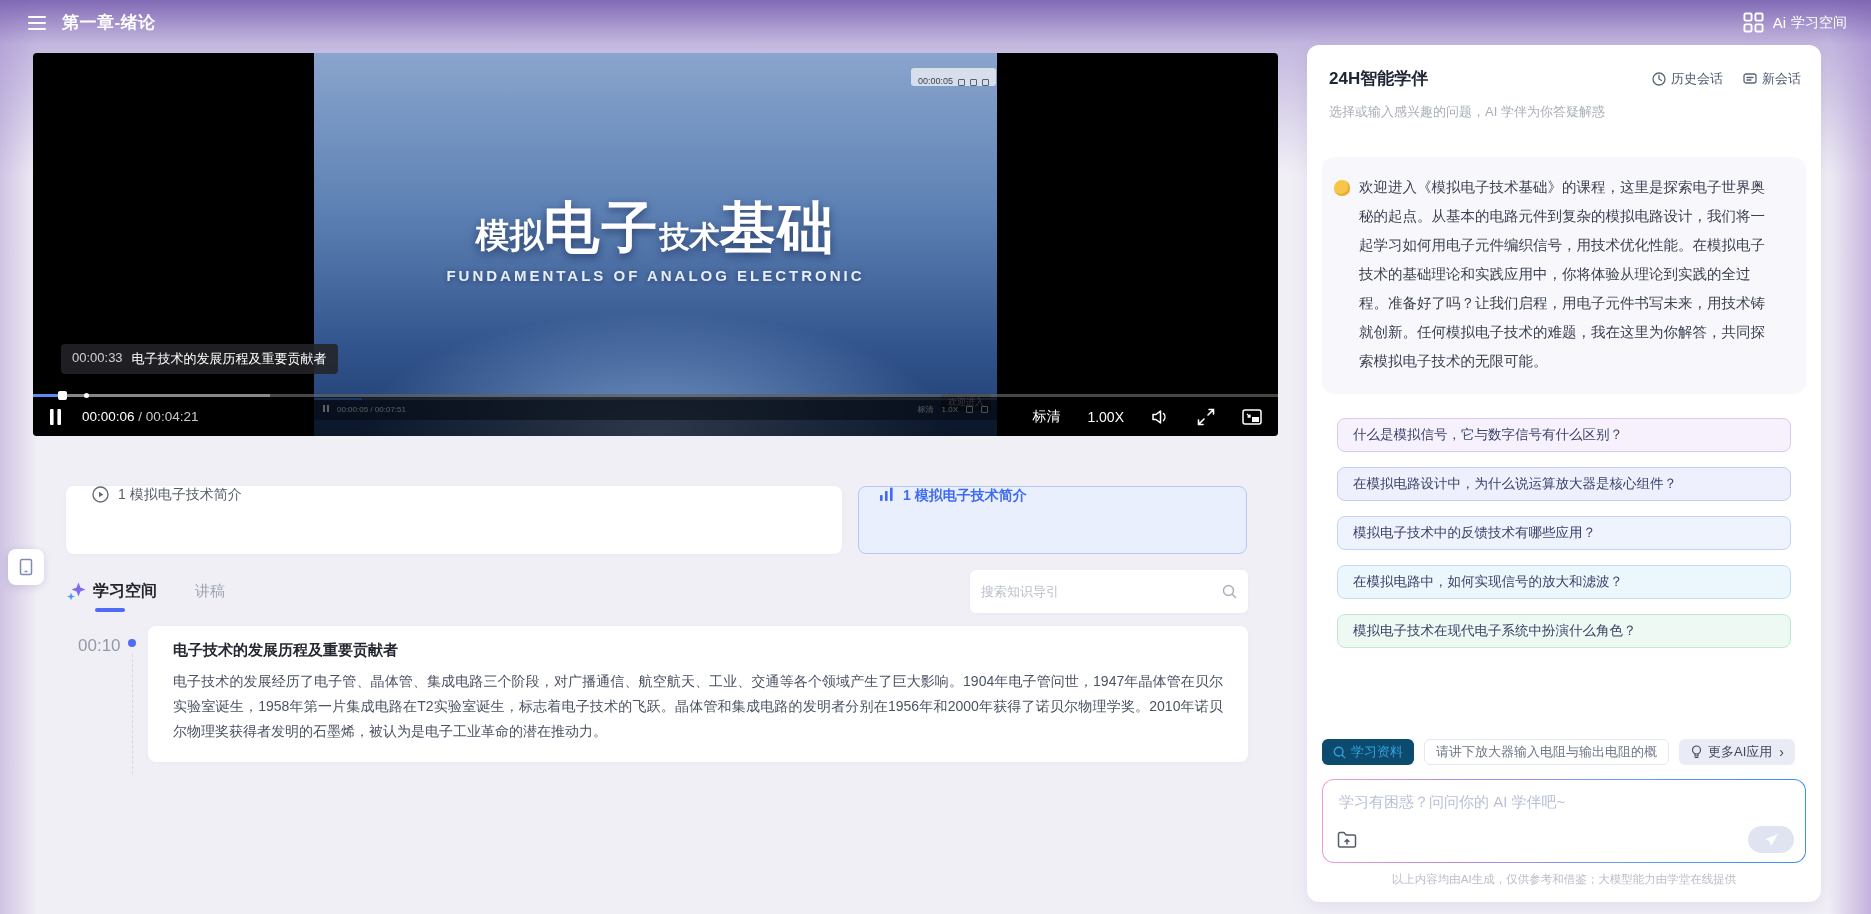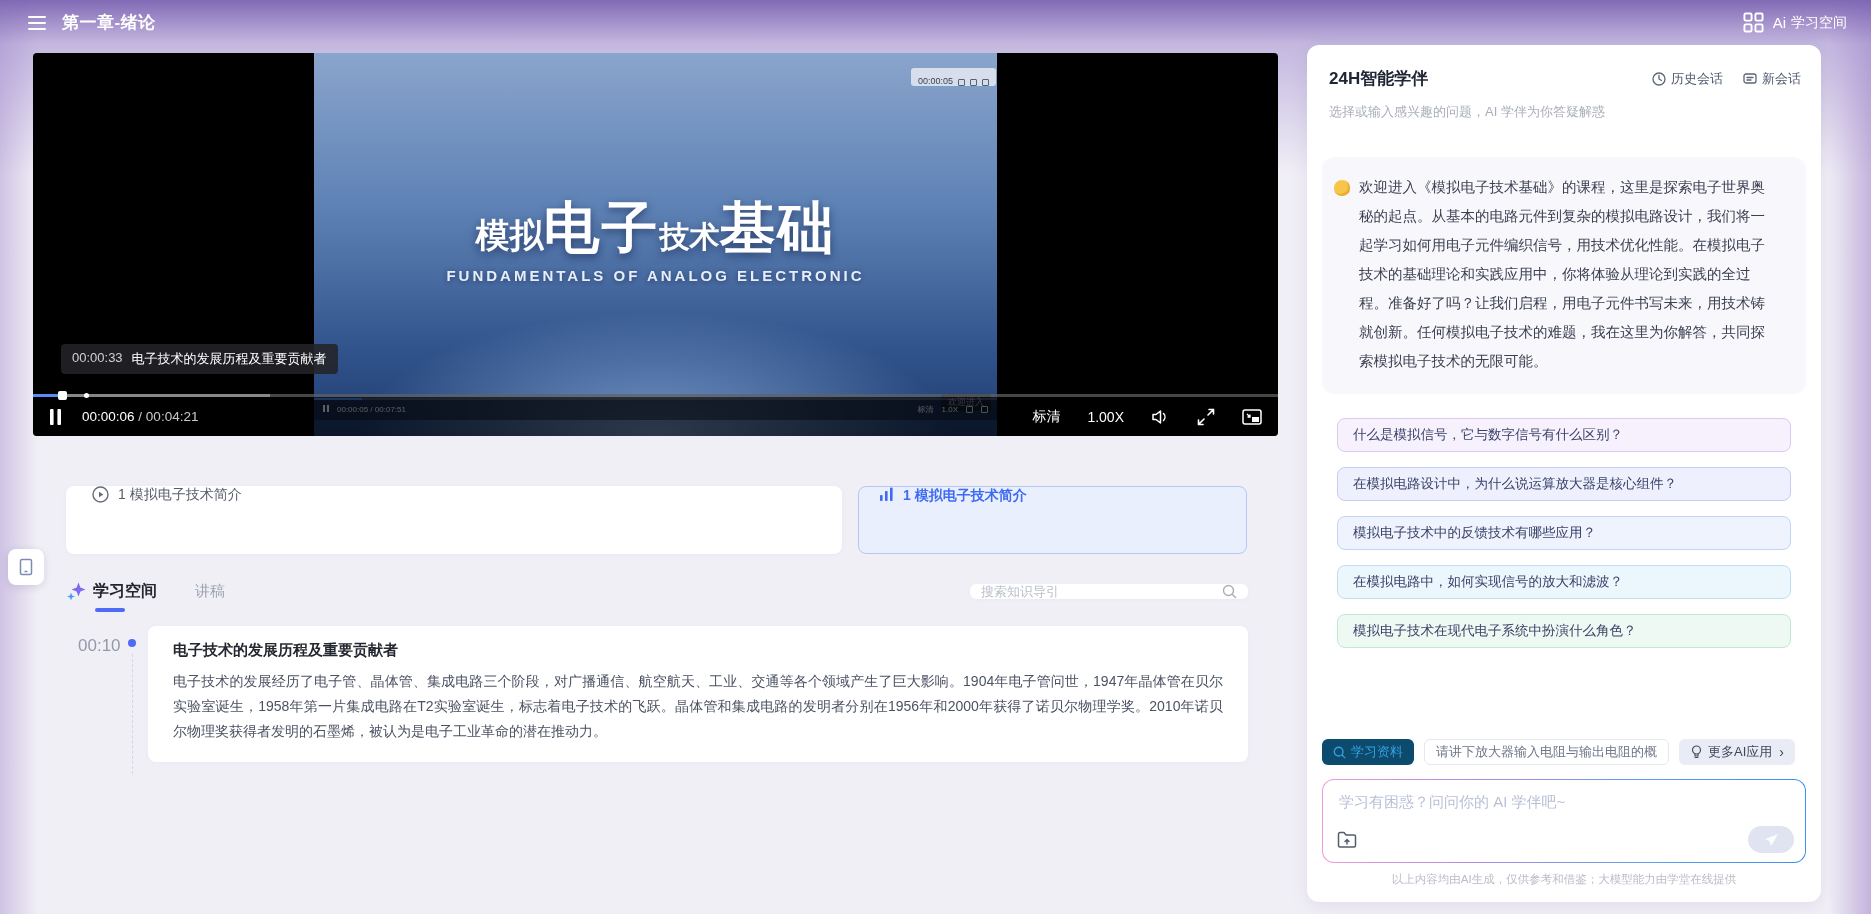--- a/index.html
+++ b/index.html
@@ -49,21 +49,21 @@
   
   .cards{position:absolute;left:66px;top:486px;width:1181px;display:flex;gap:16px}
   .card{height:68px;border-radius:8px;display:flex;align-items:flex-start;gap:9px;font-size:14px;cursor:pointer}
   .card-video{flex:1;background:#fff;color:#575e6b;box-shadow:0 1px 5px rgba(100,90,150,.06);padding:0 26px}
   .card-stats{width:389px;background:#e9effd;border:1px solid #b5c7f6;color:#3e6bf2;font-weight:bold;padding:0 20px}
   
   .kn-head{position:absolute;left:66px;top:574px;width:1182px;height:34px;display:flex;align-items:center}
   .kn-tab1{font-size:16px;font-weight:bold;color:#23262e;margin-left:7px;position:relative;cursor:pointer}
   .kn-tab1::after{content:"";position:absolute;left:2px;bottom:-10px;width:30px;height:4px;border-radius:2px;background:#4d6bf5}
   .kn-tab2{font-size:15px;color:#9aa1ae;margin-left:38px;cursor:pointer}
-  .kn-search{margin-left:auto;width:278px;height:15px;background:#fff;border-radius:6px;display:flex;align-items:center;padding:0 11px;box-shadow:0 1px 4px rgba(100,90,150,.05)}
+  .kn-search{margin-left:auto;width:278px;height:43px;background:#fff;border-radius:6px;display:flex;align-items:center;padding:0 11px;box-shadow:0 1px 4px rgba(100,90,150,.05)}
   .kn-search input{flex:1;border:none;outline:none;font-size:13px;color:#333;background:transparent;min-width:0}
   .kn-search input::placeholder{color:#b9bfca}
   .kn-entry{position:absolute;left:66px;top:626px;width:1182px;display:flex;align-items:stretch}
   .kn-time{width:50px;padding:10px 0 0 12px;font-size:17px;color:#939aa7}
   .kn-rail{width:32px;position:relative}
   .kn-dot{position:absolute;left:50%;top:13px;transform:translateX(-50%);width:8px;height:8px;border-radius:50%;background:#4d6bf5}
   .kn-rail::after{content:"";position:absolute;left:50%;top:28px;bottom:-12px;border-left:1px dashed #d7d3e0}
   .kn-card{flex:1;background:#fff;border-radius:8px;padding:15px 25px 18px;box-shadow:0 1px 5px rgba(100,90,150,.05);cursor:pointer}
   .kn-title{font-size:15px;font-weight:bold;color:#23272f}
   .kn-body{margin-top:9px;font-size:14px;line-height:25px;color:#4b5262;text-align:justify}

